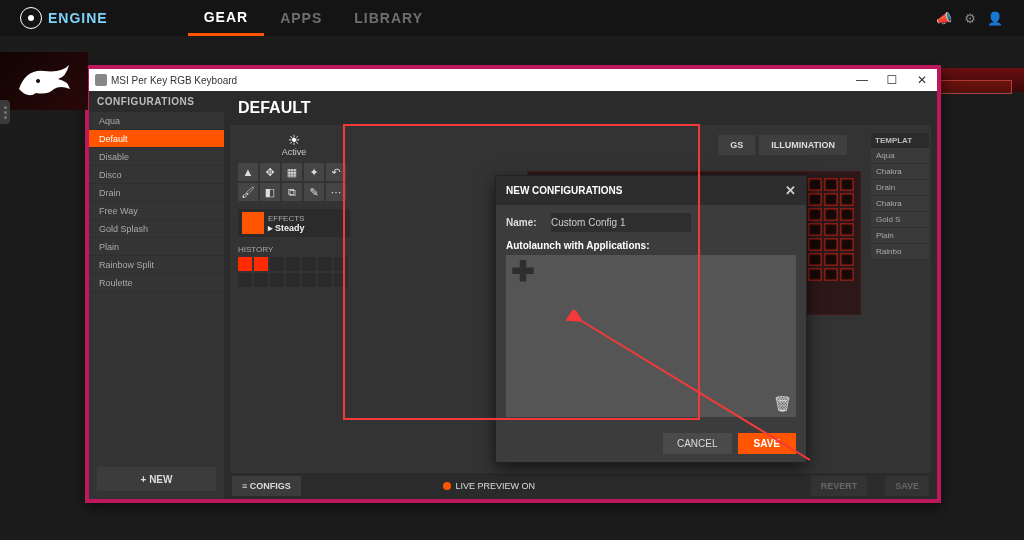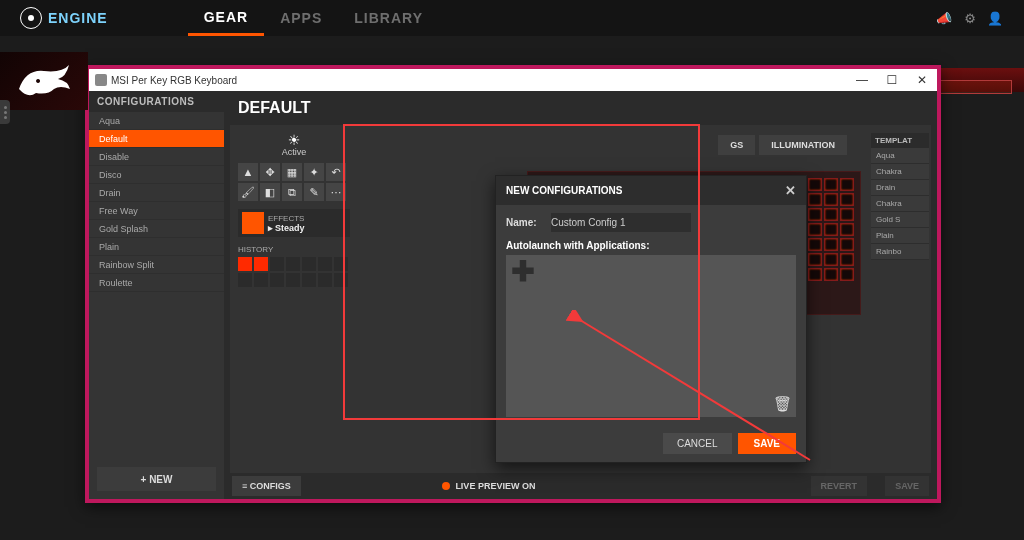--- a/index.html
+++ b/index.html
@@ -54,21 +54,21 @@
   .templates{position:absolute;right:2px;top:8px;width:58px}
   .templates-head{background:#2b2b2b;font-size:8px;color:#bbb;font-weight:bold;padding:3px 4px}
   .tpl-item{height:15px;font-size:8px;color:#aaa;padding:0 5px;display:flex;align-items:center;border-bottom:1px solid #2d2d2d;cursor:pointer;background:#3a3a3a}
   
   .kb{position:absolute;right:70px;top:46px;width:320px;height:130px;background:#2c1818;border:1px solid #451a1a;padding:6px;display:grid;grid-template-columns:repeat(20,1fr);grid-auto-rows:13px;gap:2px}
   .kb div{background:#140808;border:1px solid #851b1b;box-shadow:inset 0 0 2px #ff3c00}
   
   .bottom{height:26px;background:#2b2b2b;display:flex;align-items:center;padding:0 8px;gap:8px}
   .btn-flat{background:#3c3c3c;color:#ddd;font-size:9px;font-weight:bold;padding:5px 10px;cursor:pointer}
   .btn-flat.dim{background:#333;color:#666}
-  .live{margin:0 auto;display:flex;align-items:center;gap:5px;font-size:9px;font-weight:bold;color:#ddd}
+  .live{margin:0 auto;display:flex;align-items:center;gap:5px;font-size:9px;font-weight:normal;color:#ddd}
   .live-dot{width:8px;height:8px;background:#ff5500;border-radius:50%}
   
   .modal{position:absolute;left:265px;top:50px;width:310px;background:#3c3c3c;border:1px solid #222;box-shadow:0 6px 16px rgba(0,0,0,.6);z-index:30}
   .modal-head{background:#2d2d2d;padding:7px 10px;display:flex;align-items:center}
   .modal-title{font-size:10px;font-weight:bold;color:#fff}
   .modal-close{margin-left:auto;color:#ccc;cursor:pointer;font-size:13px;font-weight:bold}
   .modal-body{padding:8px 10px}
   .field-row{display:flex;align-items:center;margin-bottom:8px}
   .field-lbl{font-size:10px;color:#ddd;font-weight:bold;width:45px}
   .field-in{background:#2e2e2e;border:none;color:#ccc;font-size:10px;padding:4px 0;width:140px;outline:none}

